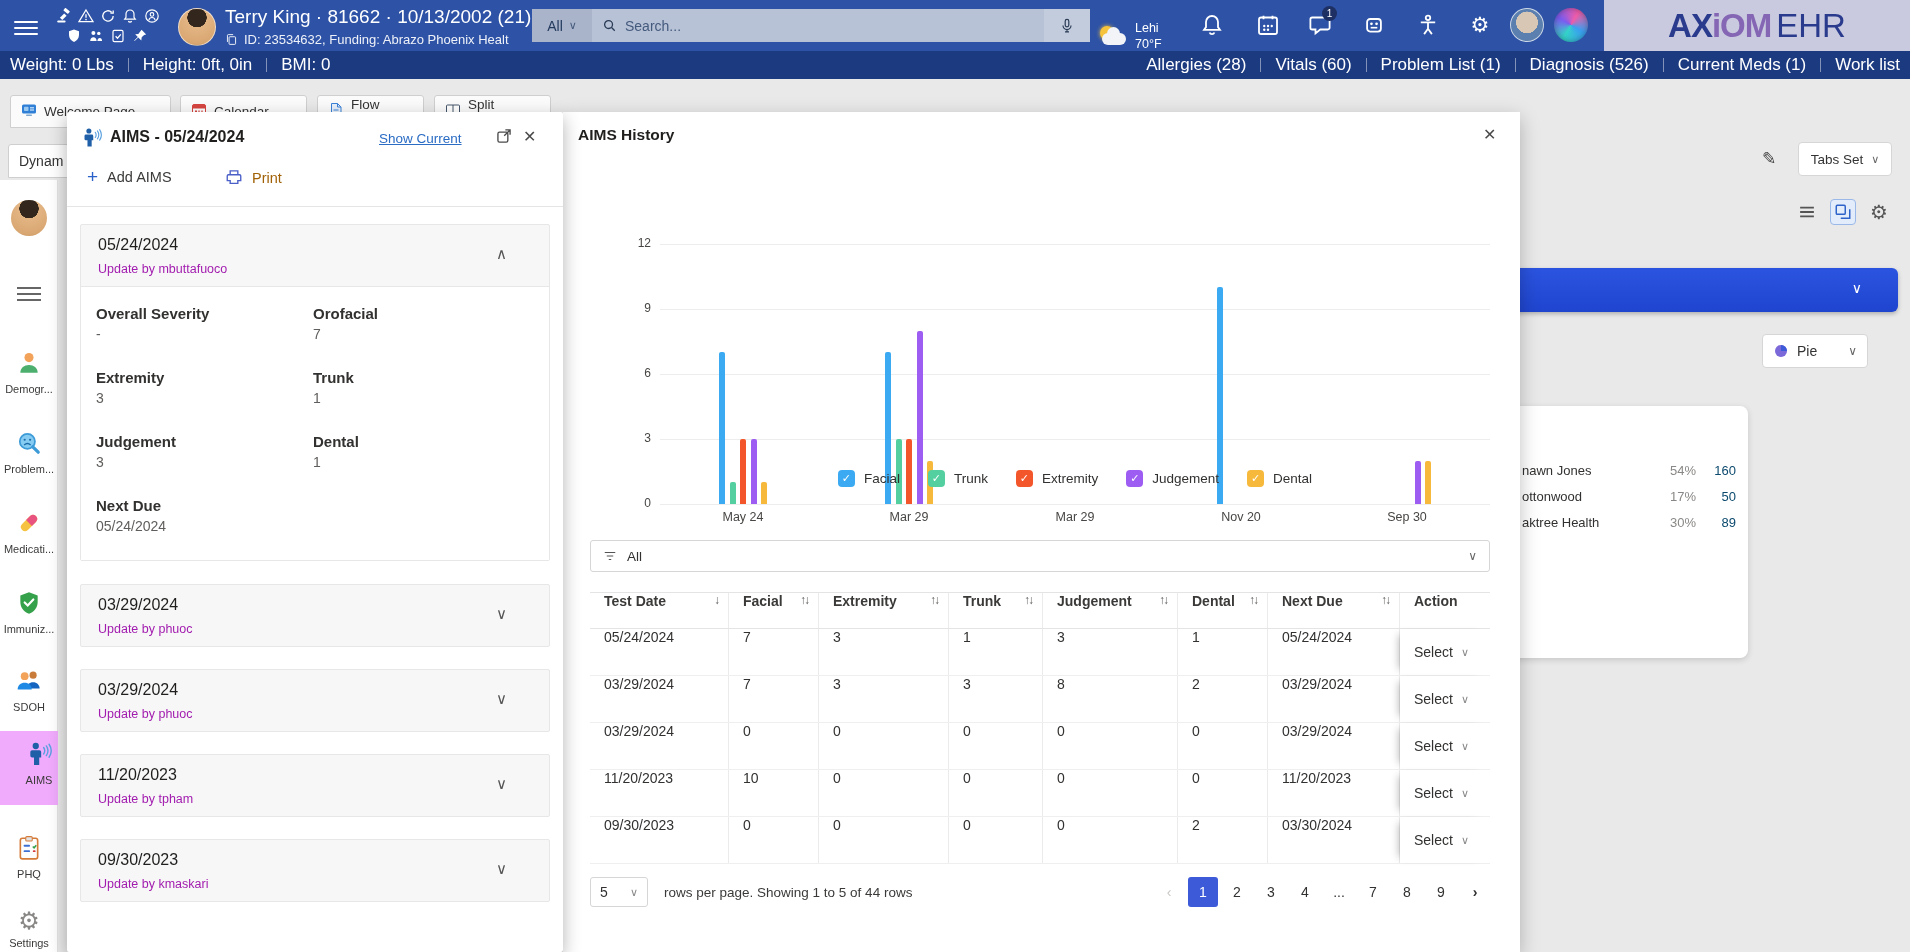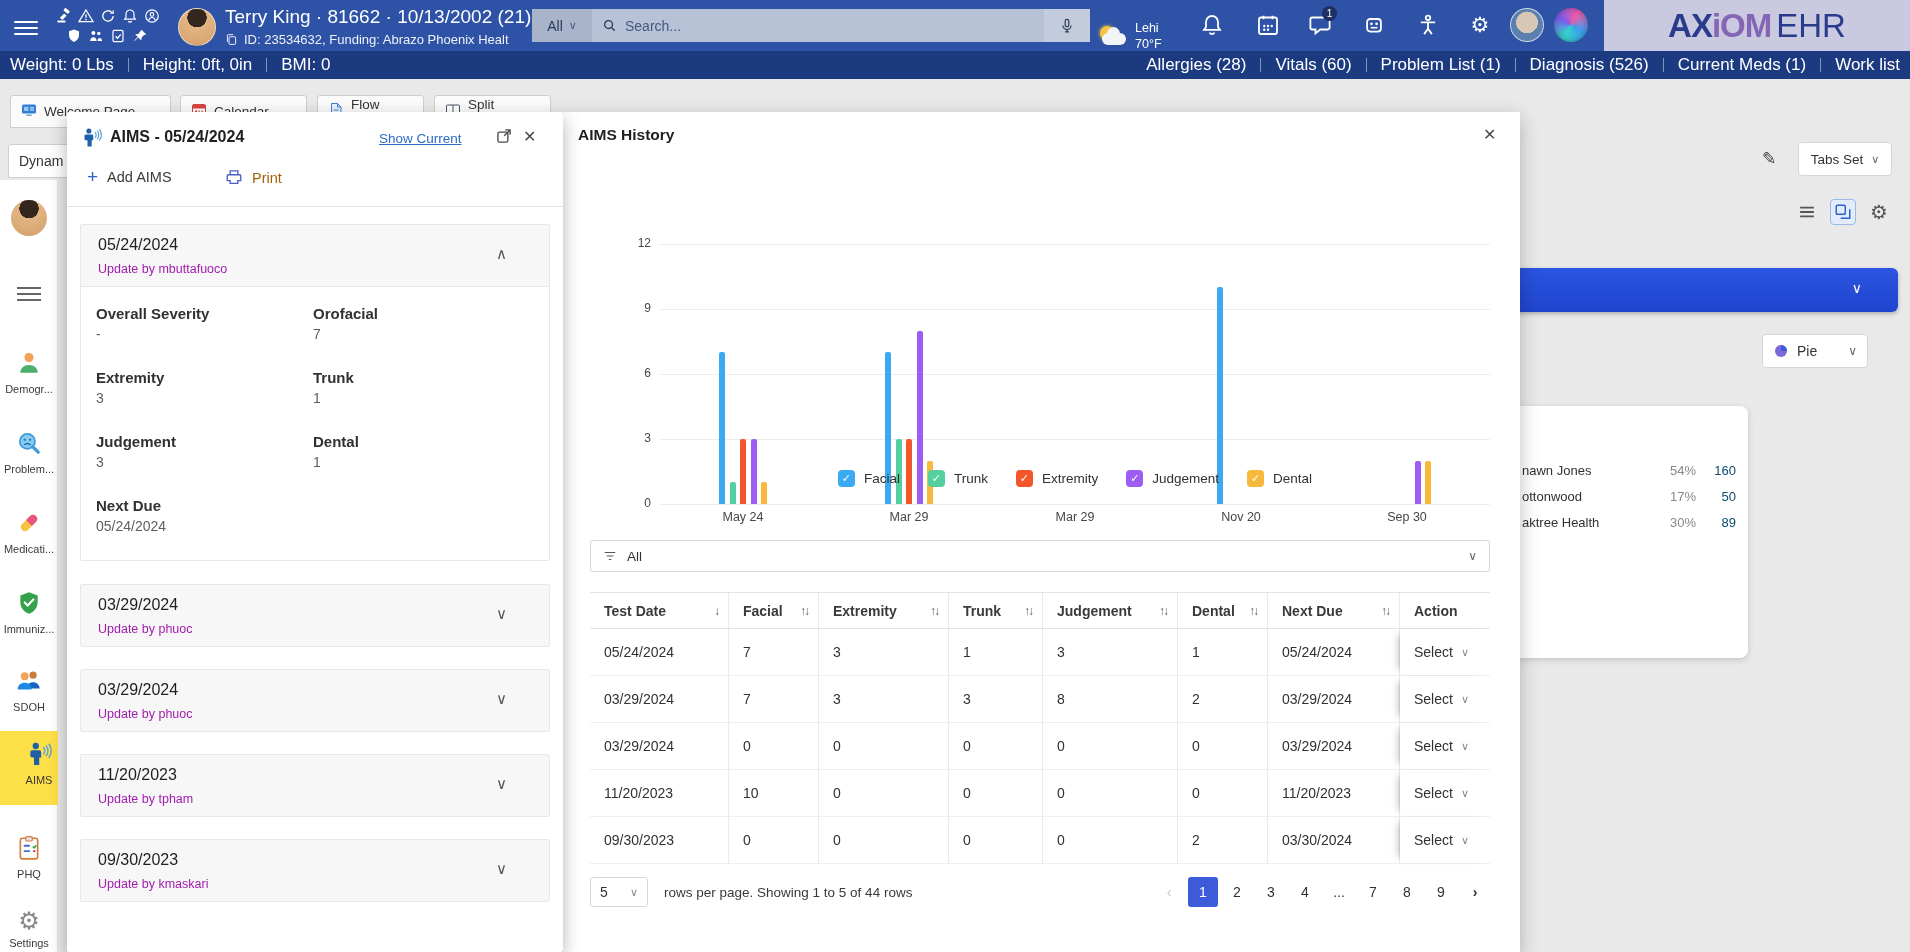--- a/index.html
+++ b/index.html
@@ -49,21 +49,21 @@
   .wtab { position:absolute; top:95px; height:33px; background:#fbfbfb; border:1px solid #cfcfcf; border-radius:3px 3px 0 0; display:flex; align-items:center; gap:7px; padding:0 10px; font-size:13.5px; color:#333; cursor:pointer; z-index:1; }
   .wtab svg { width:16px; height:16px; flex:none; }
   #subtab { position:absolute; left:8px; top:144px; width:140px; height:34px; background:#fff; border:1px solid #cfcfcf; border-radius:3px 3px 0 0; font-size:14px; color:#333; display:flex; align-items:center; padding-left:10px; z-index:1; cursor:pointer; }
 
   
   #sidebar { position:absolute; left:0; top:180px; width:58px; height:772px; background:#fff; border-right:1px solid #e2e2e2; z-index:2; }
   #sidebar-avatar { position:absolute; left:11px; top:20px; width:36px; height:36px; cursor:pointer; }
   #sidebar-burger { position:absolute; left:17px; top:103px; width:24px; cursor:pointer; }
   #sidebar-burger span { display:block; height:2px; background:#666; margin:4px 0; }
   .side-item { position:absolute; left:0; width:58px; height:74px; text-align:center; cursor:pointer; }
-  .side-item.active { background:#fde047;padding-left:20px; }
+  .side-item.active { background:#f0abfc;padding-left:20px; }
   .side-item svg { width:26px; height:26px; margin-top:10px; }
   .side-item .glyph { font-size:24px; line-height:26px; display:block; margin-top:10px; color:#8a8886; }
   .side-label { font-size:11px; color:#3b3a39; margin-top:3px; white-space:nowrap; }
 
   
   #pencil { position:absolute; left:1762px; top:148px; font-size:17px; color:#444; z-index:1; cursor:pointer; }
   #tabs-set-btn { position:absolute; left:1798px; top:142px; width:94px; height:34px; background:#fff; border:1px solid #d6d6d6; border-radius:4px; font-size:13.5px; color:#333; display:flex; align-items:center; justify-content:center; gap:8px; z-index:1; cursor:pointer; }
   #view-toggles { position:absolute; left:1794px; top:199px; display:flex; align-items:center; gap:10px; z-index:1; }
   #view-toggles .tgl { width:26px; height:26px; display:flex; align-items:center; justify-content:center; cursor:pointer; border-radius:4px; }
   #view-toggles .tgl.sel { background:#e3ecfa; border:1px solid #9ab8e8; }
@@ -114,21 +114,21 @@
   #legend { position:absolute; left:97px; top:358px; width:830px; display:flex; justify-content:center; gap:28px; }
   .leg-item { display:flex; align-items:center; gap:9px; cursor:pointer; }
   .leg-box { width:17px; height:17px; border-radius:4px; color:#fff; font-size:11px; display:flex; align-items:center; justify-content:center; }
   .leg-label { font-size:13.5px; color:#323130; }
   #filter-dd { position:absolute; left:27px; top:428px; width:900px; height:32px; border:1px solid #d6d6d6; border-radius:3px; display:flex; align-items:center; padding:0 12px; gap:10px; font-size:13.5px; color:#323130; cursor:pointer; }
   #filter-dd svg { width:14px; height:14px; }
   #filter-dd .chev { margin-left:auto; color:#666; font-size:12px; }
   #htable { position:absolute; left:27px; top:480px; width:900px; font-size:14px; color:#323130; }
   .trow { display:flex; }
   .thead { height:37px; border-top:1px solid #e4e4e4; border-bottom:1px solid #e4e4e4; font-weight:bold; color:#3b3a39; }
-  .tcell { display:flex; align-items:center; padding-left:14px; border-right:1px solid #ebebeb; overflow:hidden; }
+  .tcell { display:flex; padding-left:14px; border-right:1px solid #ebebeb; overflow:hidden; }
   .tcell:last-child { border-right:none; }
   .sorticon { margin-left:auto; margin-right:10px; color:#605e5c; font-size:12px; letter-spacing:-2px; cursor:pointer; }
   .tbody-row { height:47px; border-bottom:1px solid #efefef; }
   .action-cell { background:#fff; box-shadow:-7px 0 8px -6px rgba(0,0,0,.28); display:flex; align-items:center; gap:8px; cursor:pointer; }
   .action-cell .chev { color:#888; font-size:11px; }
   #pager { position:absolute; left:27px; top:764px; width:900px; height:32px; display:flex; align-items:center; }
   #per-page { width:58px; height:30px; border:1px solid #d6d6d6; border-radius:3px; display:flex; align-items:center; justify-content:space-between; padding:0 9px; font-size:14px; color:#323130; cursor:pointer; }
   #per-page .chev { color:#888; font-size:11px; }
   #pager-info { margin-left:16px; font-size:13.5px; color:#3b3a39; }
   #pages { margin-left:auto; display:flex; align-items:center; gap:4px; }

